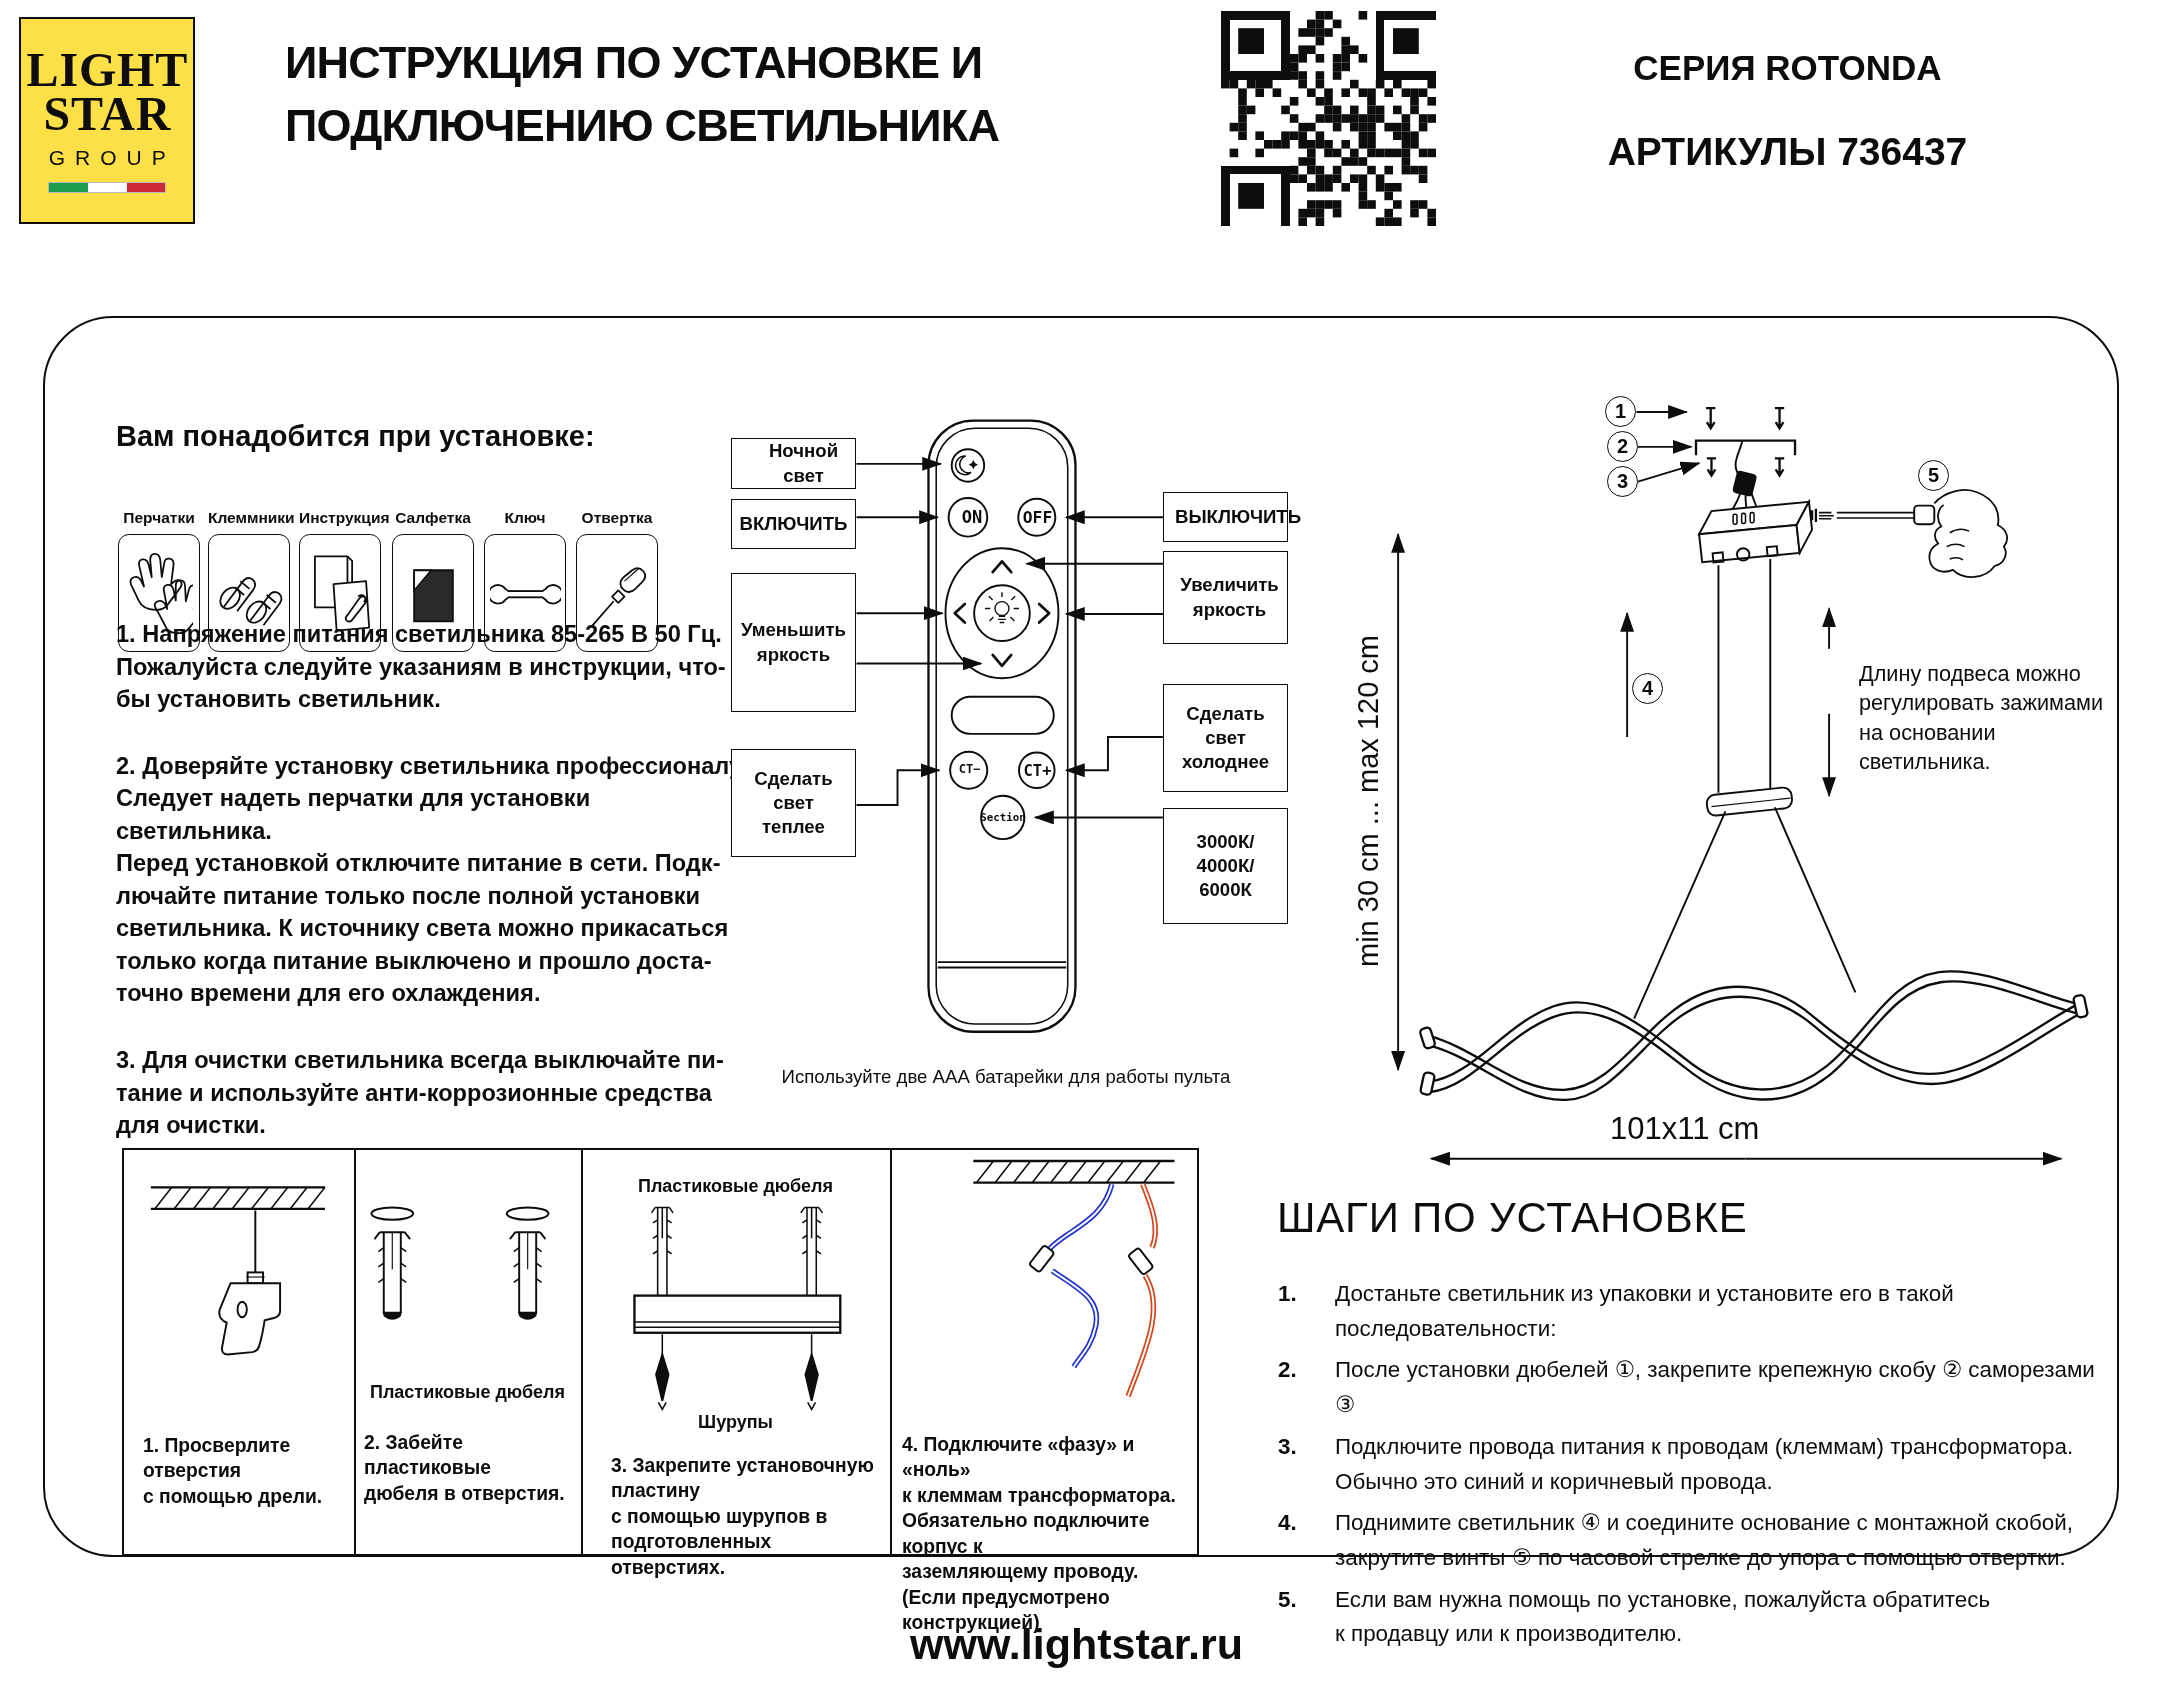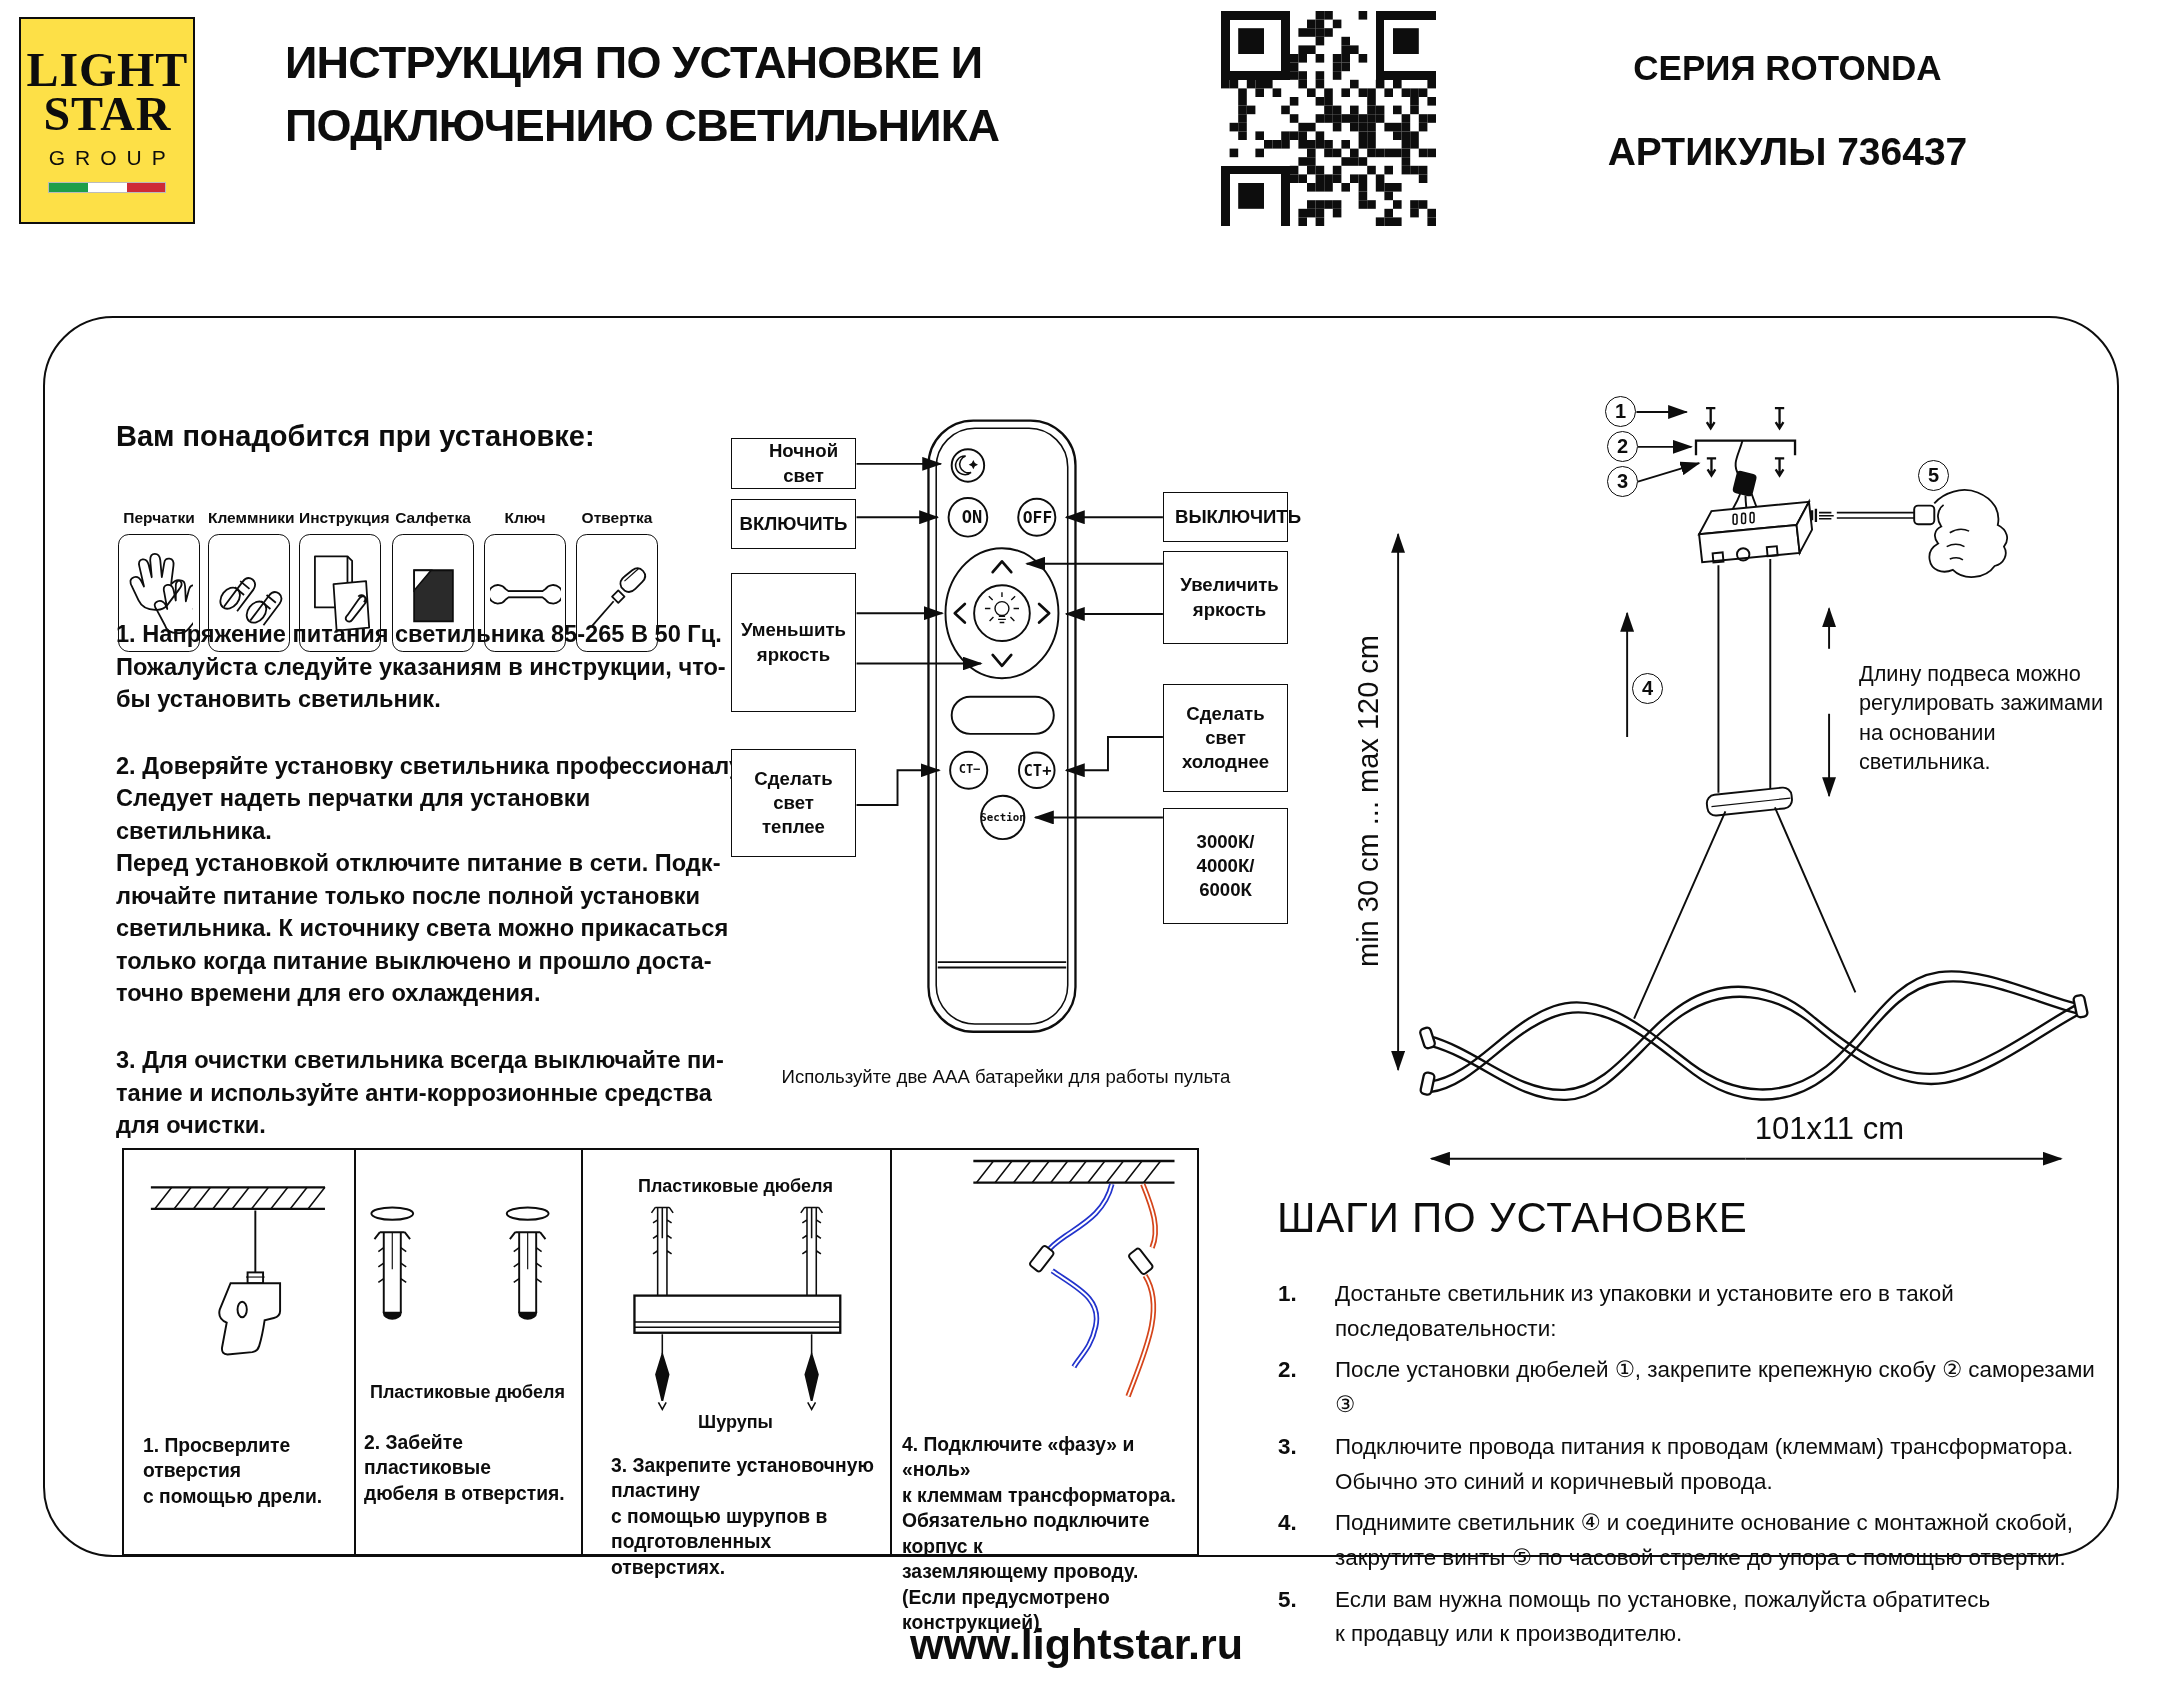--- a/index.html
+++ b/index.html
@@ -27,21 +27,21 @@
   .warnings{left:116px;top:618px;width:633px;font-size:23.6px;font-weight:600;line-height:1.38;}
   .warnings p{margin:0 0 34px 0;}
   
   .cbox{border:1.9px solid #0d0d0d;display:flex;align-items:center;justify-content:center;text-align:center;font-size:18.6px;font-weight:600;line-height:1.3;background:#fff;box-sizing:border-box;}
   .rbtn{font-family:"DejaVu Sans Mono","Liberation Mono",monospace;text-align:center;font-weight:700;}
   .battery-note{left:774px;top:1066px;width:464px;text-align:center;font-size:18.6px;font-weight:500;}
   
   .ccirc{width:31px;height:31px;border:1.9px solid #0d0d0d;border-radius:50%;display:flex;align-items:center;justify-content:center;font-size:20px;font-weight:600;background:#fff;box-sizing:border-box;}
   .adjust-note{left:1859px;top:659px;width:255px;font-size:21.7px;font-weight:500;line-height:1.35;}
   .dim-v{left:1138px;top:783px;width:464px;height:36px;text-align:center;font-size:29px;font-weight:500;transform:rotate(-90deg);}
-  .dim-h{left:1610px;top:1111px;width:294px;text-align:right;font-size:31px;font-weight:500;}
+  .dim-h{left:1610px;top:1111px;width:294px;text-align:left;font-size:31px;font-weight:500;}
   
   .panel-row{left:122px;top:1148px;width:1077px;height:408px;border:2.3px solid #0d0d0d;box-sizing:border-box;}
   .pdiv{top:1148px;width:2.3px;height:408px;background:#0d0d0d;}
   .plabel{font-size:18px;font-weight:700;text-align:center;white-space:nowrap;}
   .ptext{font-size:19.3px;font-weight:600;line-height:1.32;}
   
   .steps-title{left:1277px;top:1194px;font-size:42px;font-weight:500;letter-spacing:0.8px;}
   .steps{left:1278px;top:1277px;width:840px;}
   .step{display:flex;margin-bottom:7px;}
   .step-num{width:57px;flex:0 0 57px;font-weight:700;font-size:22.4px;line-height:1.55;}

